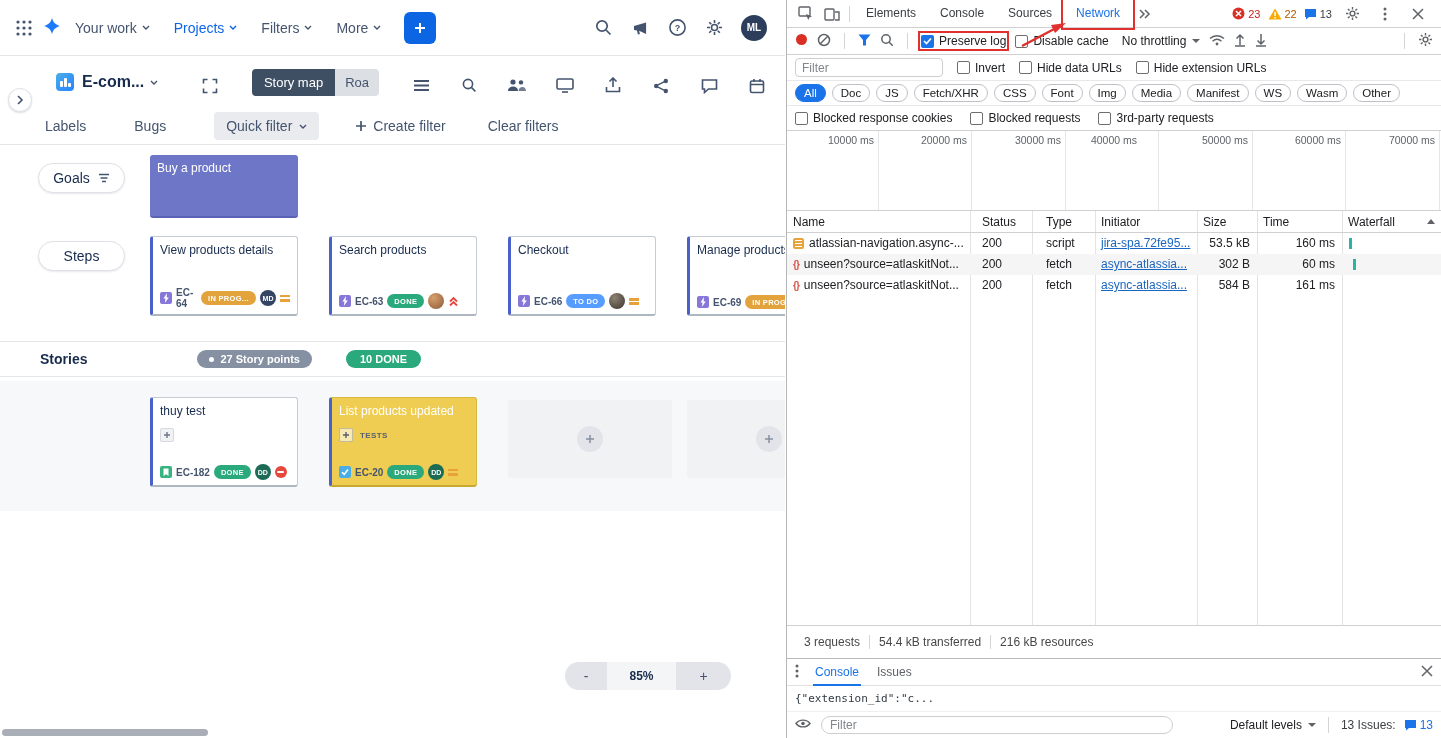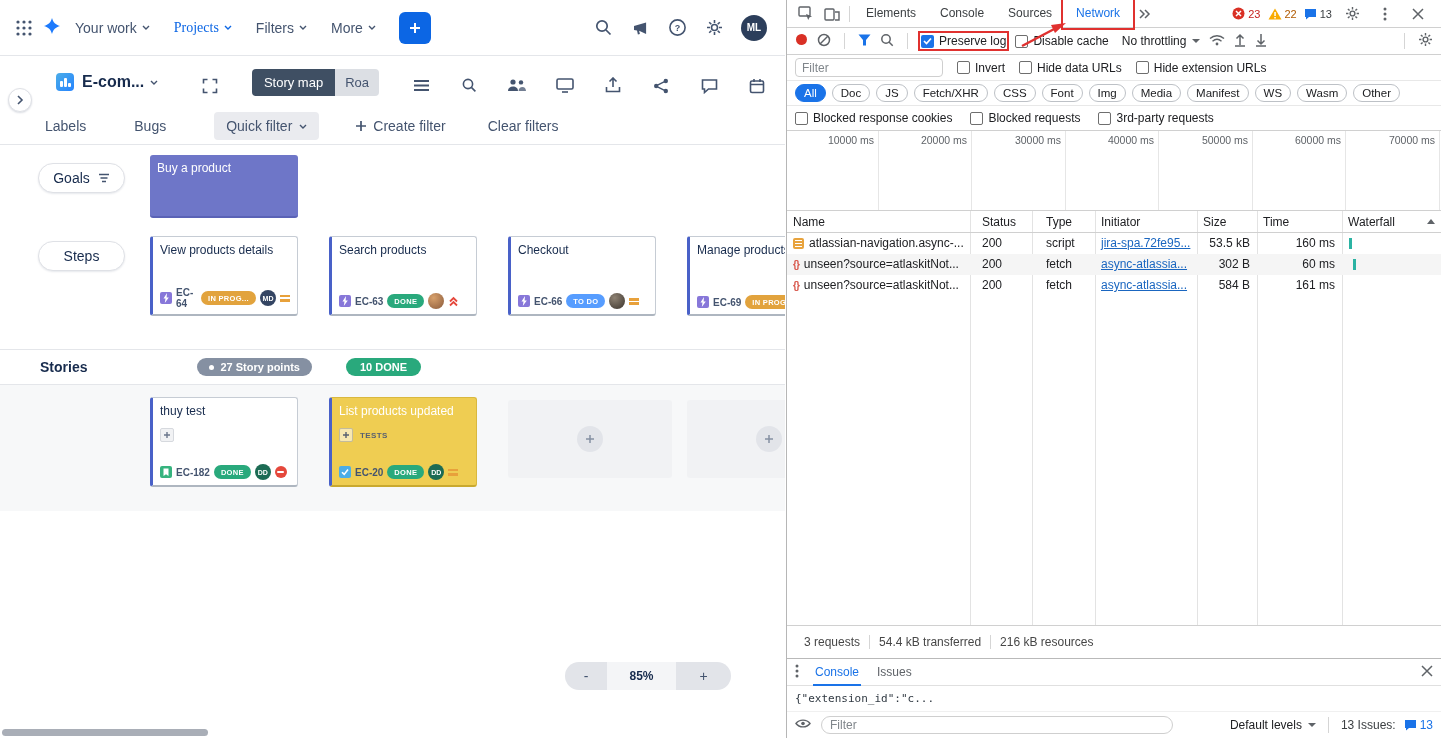--- a/index.html
+++ b/index.html
@@ -8,21 +8,21 @@
               font-family:"Liberation Sans", sans-serif; }
   #stage { position:relative; width:1441px; height:738px; background:#fff; }
 
   
   #jira { position:absolute; left:0; top:0; width:785px; height:738px; background:#fff; }
 
   .jr-nav { height:56px; display:flex; align-items:center; padding:0 18px 0 14px; gap:6px;
             border-bottom:1px solid #E4E6EA; }
   .jr-nav-item { font-size:14px; font-weight:500; color:#44546F; padding:0 9px; display:flex;
                  align-items:center; gap:5px; cursor:pointer; white-space:nowrap; }
-  .jr-nav-item.active { color:#0C66E4;font-family:Liberation Serif, serif; }
+  .jr-nav-item.active { color:#0C66E4; }
   .chev { width:8px; height:5px; }
   .jr-create-btn { width:32px; height:32px; border-radius:6px; background:#0C66E4; border:none;
                    display:flex; align-items:center; justify-content:center; margin-left:8px; }
   .jr-nav-right { margin-left:auto; display:flex; align-items:center; gap:17px; }
   .nav-ico { width:20px; height:20px; display:flex; align-items:center; justify-content:center; }
   .jr-avatar { width:26px; height:26px; border-radius:50%; background:#2C3E5B; color:#fff;
                font-size:10px; font-weight:700; display:flex; align-items:center; justify-content:center; }
 
   .jr-header { height:52px; display:flex; align-items:center; padding:0 18px 0 56px; }
   .jr-proj-avatar { width:18px; height:18px; border-radius:4px;
@@ -83,21 +83,21 @@
   .goal-card { background:#6E76C8; border:none; border-bottom:2px solid #5A62B6; }
   .goal-card .card-title { color:#fff; }
   .yellow-card { background:#EFCD52; border-color:#D9B83F; border-left-color:#4961C8;
                  border-bottom-color:#C9A92F; }
   .yellow-card .card-title { color:#fff; }
   .mini-plus { width:14px; height:14px; border-radius:2px; background:rgba(255,255,255,.55);
                border:1px solid rgba(68,84,111,.3); display:flex; align-items:center;
                justify-content:center; flex:none; }
   .tag-tests { font-size:8px; font-weight:700; letter-spacing:.4px; color:#586070; }
 
-  .stories-header { position:absolute; left:0; top:204px; width:100%; height:36px; background:#fff;
+  .stories-header { position:absolute; left:0; top:196px; width:100%; height:36px; background:#fff;
                     border-top:1px solid #E4E6EA; border-bottom:1px solid #E4E6EA;
                     display:flex; align-items:center; padding-left:40px; }
   .stories-title { font-size:14px; font-weight:600; color:#172B4D; }
   .badge-grey { margin-left:110px; background:#8590A2; color:#fff; font-size:11px; font-weight:600;
                 border-radius:10px; padding:3px 12px; display:flex; align-items:center; gap:6px; }
   .badge-grey i { width:5px; height:5px; background:#fff; border-radius:50%; display:inline-block; }
   .badge-green { margin-left:34px; background:#29A97C; color:#fff; font-size:11px; font-weight:700;
                  border-radius:10px; padding:3px 14px; }
 
   .placeholder { position:absolute; width:164px; height:78px; border-radius:3px; background:#F1F2F4;
@@ -729,21 +729,21 @@
       <div class="gridline" style="left:91px;"></div>
       <div class="gridline" style="left:184px;"></div>
       <div class="gridline" style="left:278px;"></div>
       <div class="gridline" style="left:371px;"></div>
       <div class="gridline" style="left:465px;"></div>
       <div class="gridline" style="left:558px;"></div>
       <div class="gridline" style="left:652px;"></div>
       <span class="tick-label" style="left:27px;">10000 ms</span>
       <span class="tick-label" style="left:120px;">20000 ms</span>
       <span class="tick-label" style="left:214px;">30000 ms</span>
-      <span class="tick-label" style="left:307px;">40000 ms</span>
+      <span class="tick-label" style="left:290px;">40000 ms</span>
       <span class="tick-label" style="left:401px;">50000 ms</span>
       <span class="tick-label" style="left:494px;">60000 ms</span>
       <span class="tick-label" style="left:588px;">70000 ms</span>
     </div>
 
     <div class="dt-table">
       <div class="colsep" style="left:183px;"></div>
       <div class="colsep" style="left:245px;"></div>
       <div class="colsep" style="left:308px;"></div>
       <div class="colsep" style="left:410px;"></div>

